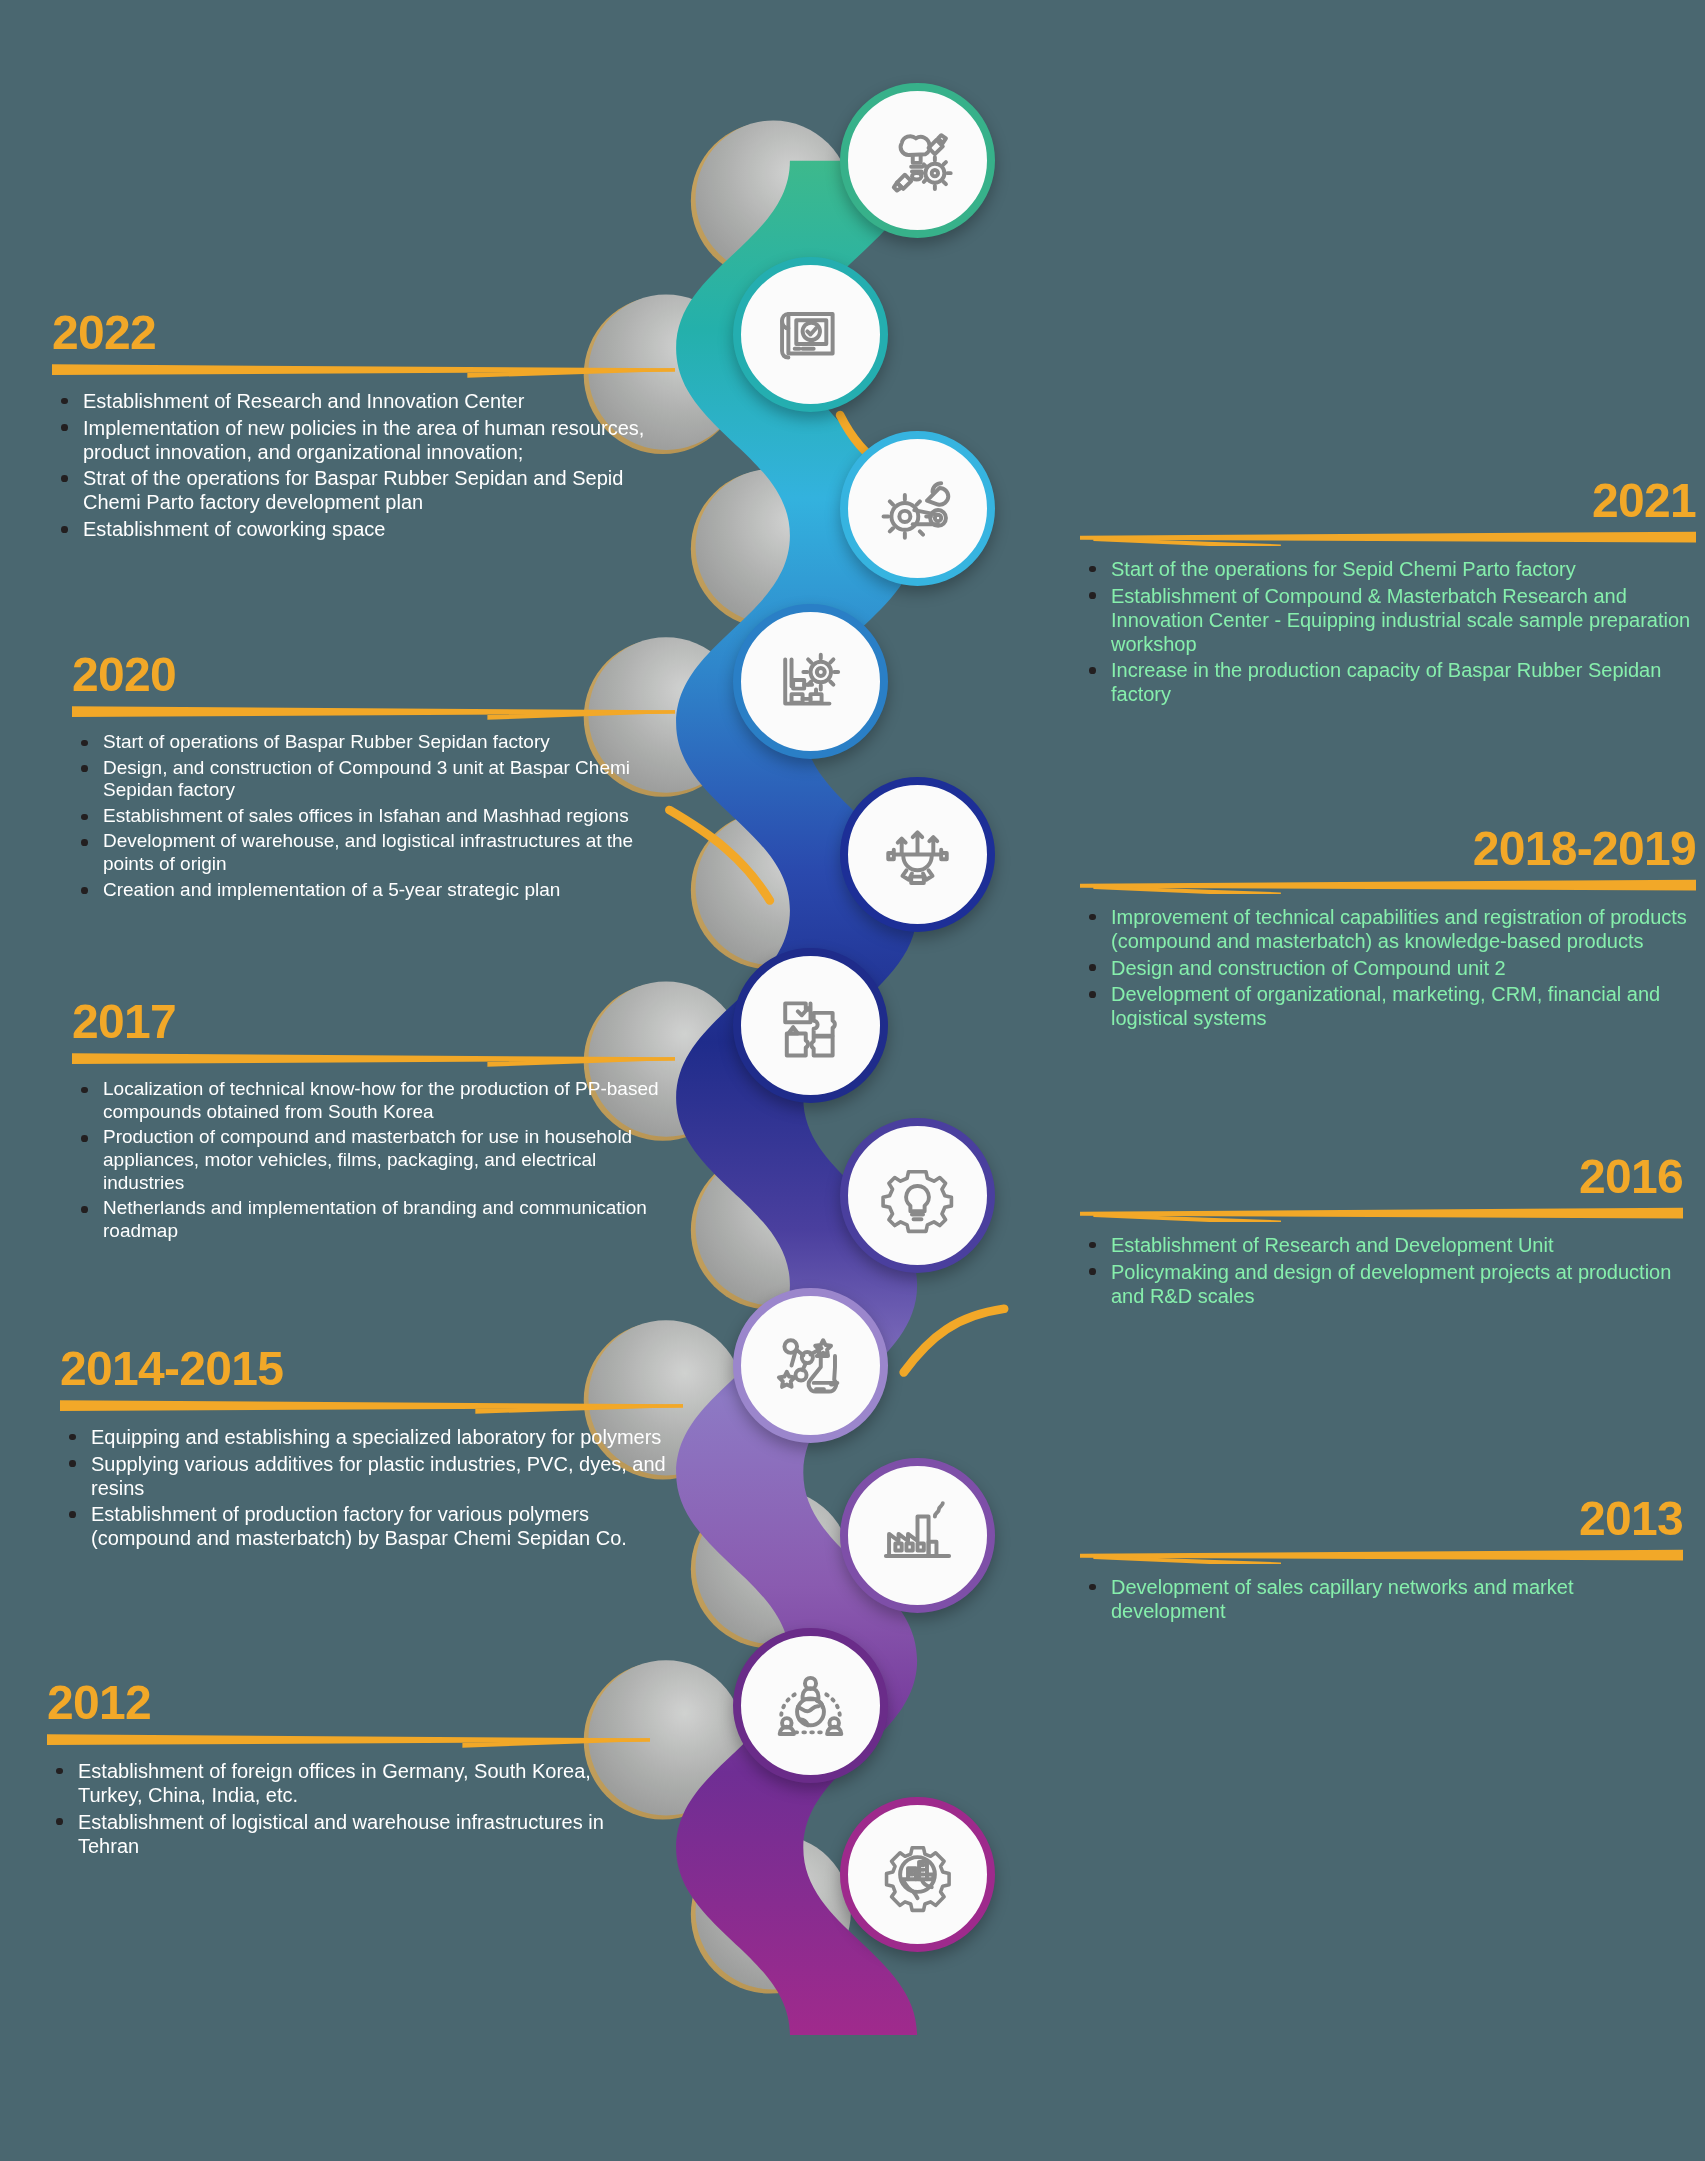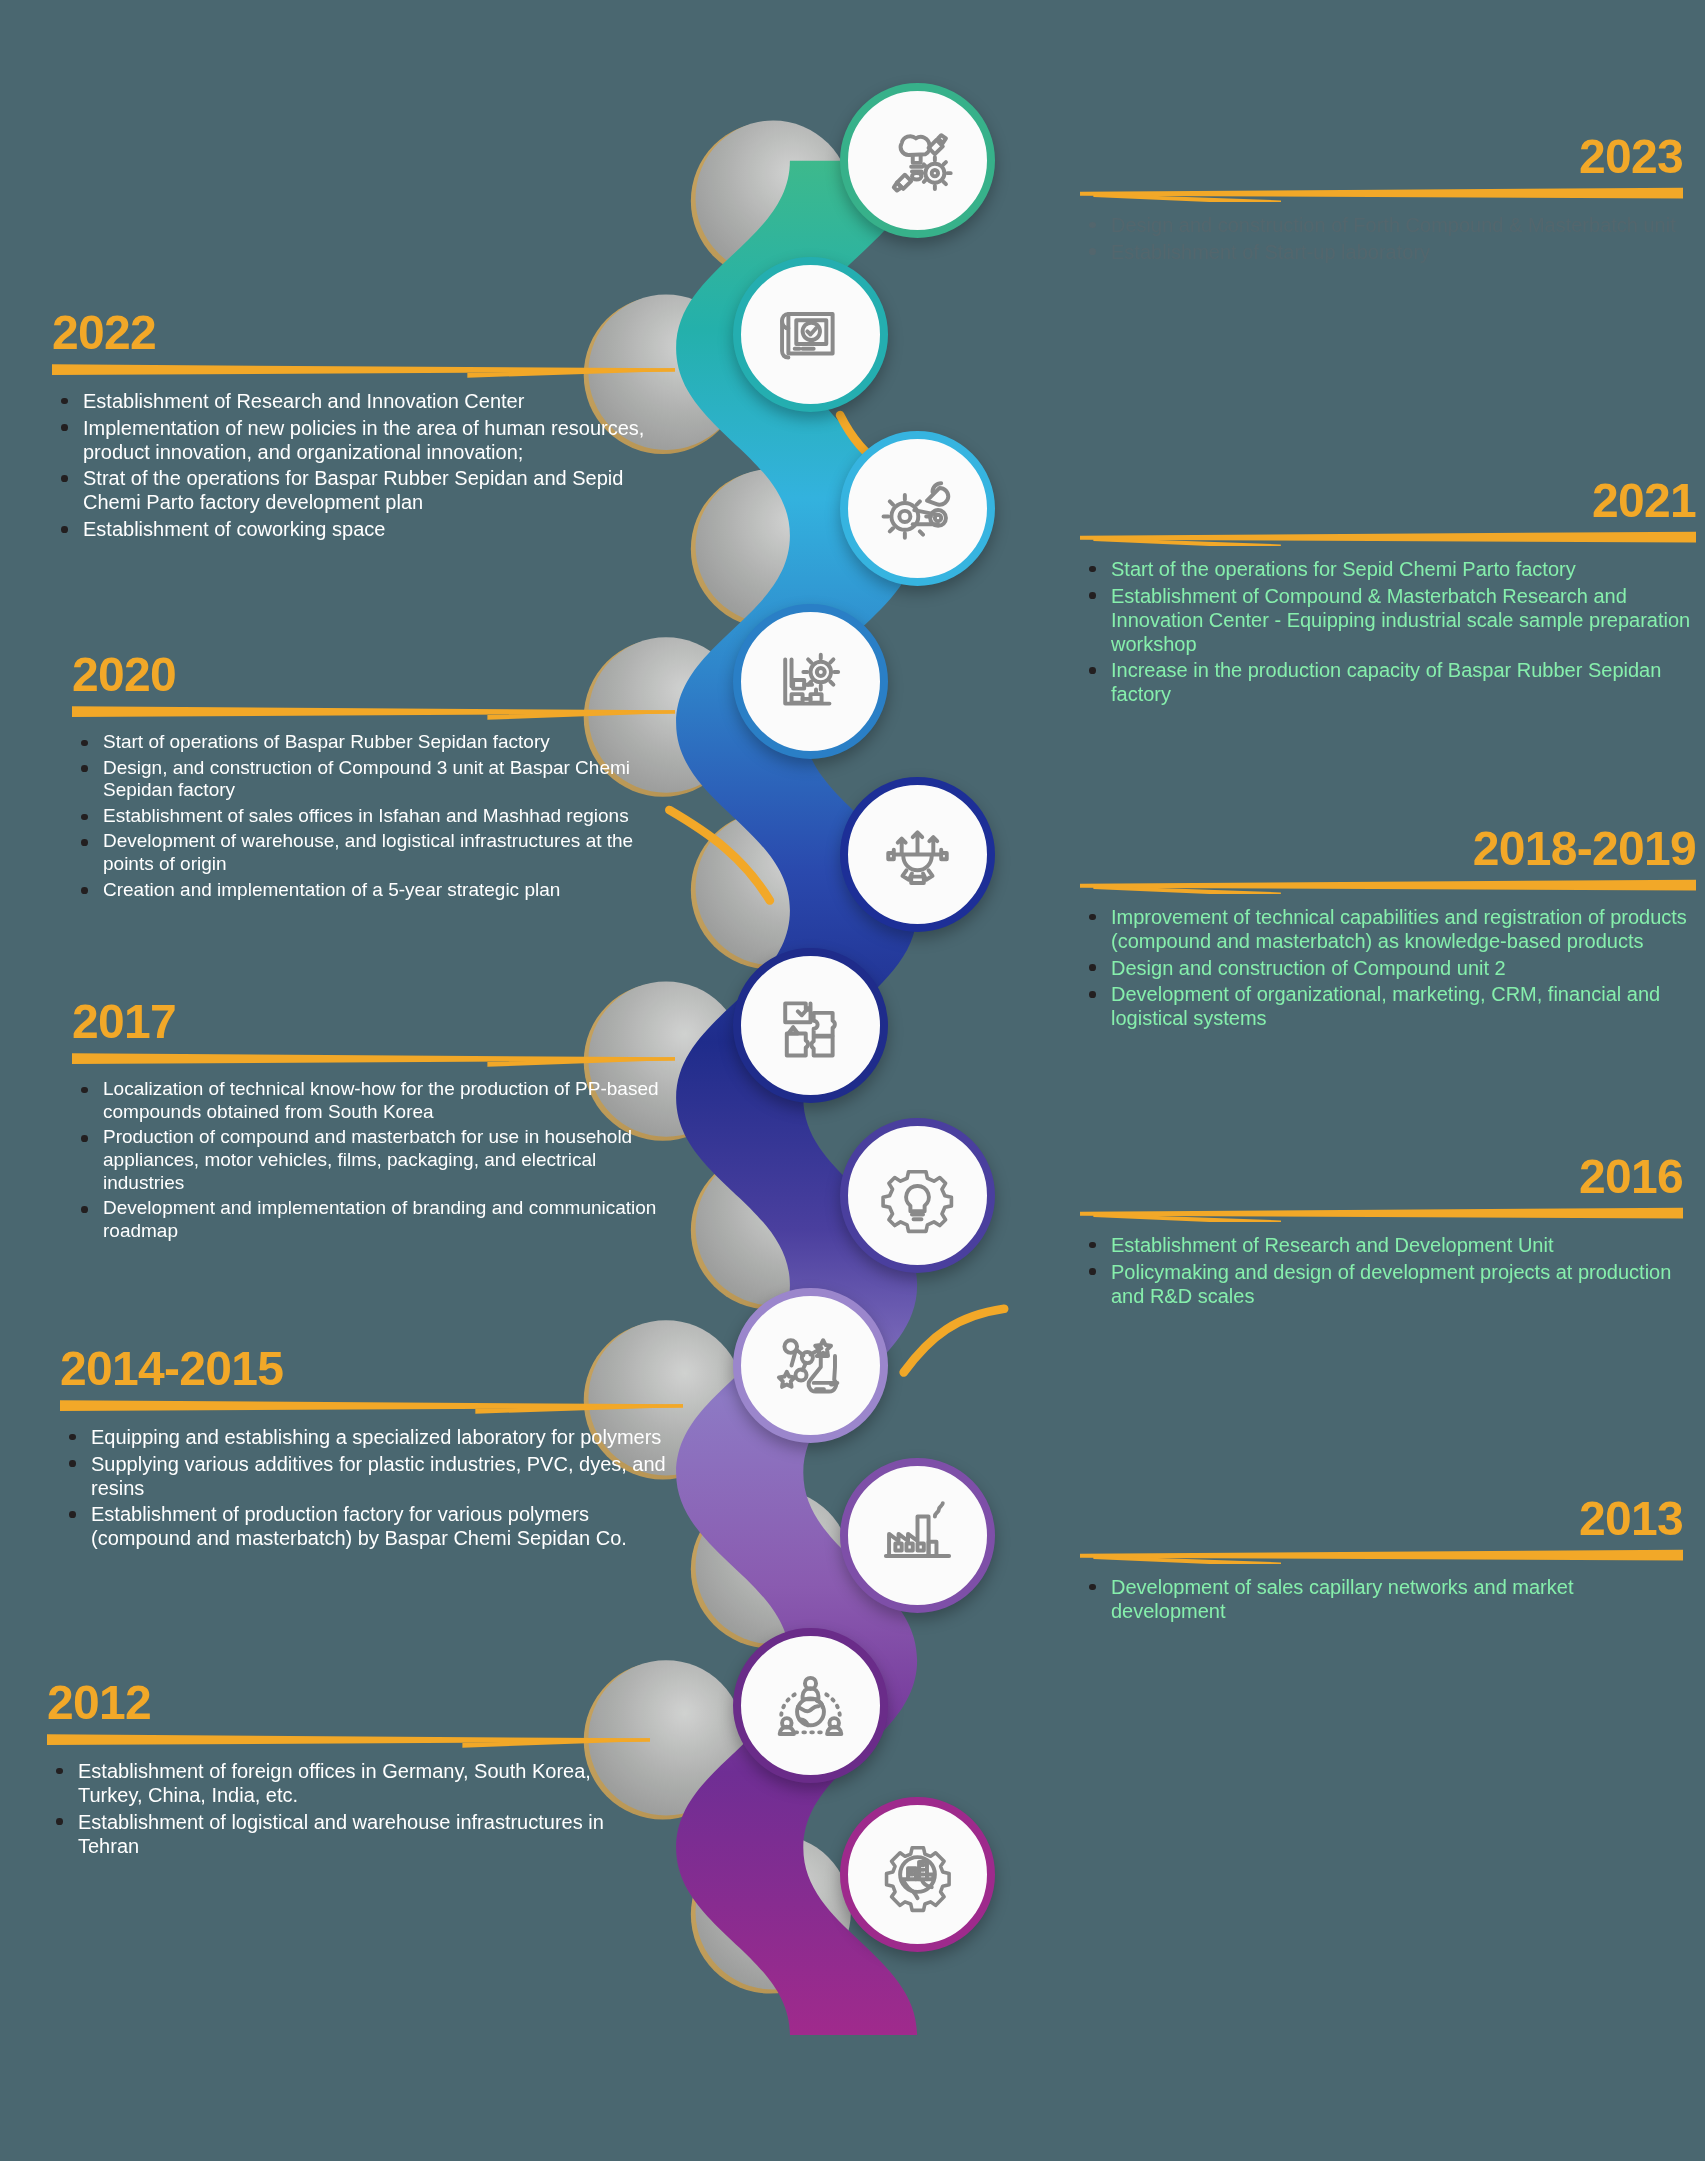--- a/index.html
+++ b/index.html
@@ -350,33 +350,20 @@
       <circle cx="50" cy="50" r="22"></circle>
       <path d="M30 56h40"></path>
       <path d="M38 56V42h10v14M52 56V34h10v22M62 50h8v6"></path>
       <path d="M40 46h4M40 50h4M54 38h4M54 44h4M54 50h4"></path>
       <path d="M32 58c4 6 6 10 10 12s6 6 8 10M56 58c2 5 6 7 12 8"></path>
     </g>
         </svg>
       </span>
   </div>
 
-  <div class="block right faded b2023">
-    <div class="yr">2023</div>
-    <div class="rule">
-      <svg viewBox="0 0 900 26" preserveAspectRatio="none">
-          <polygon points="0,10 900,4 900,20 0,16" fill="#f2a828"></polygon>
-          <polygon points="20,13 300,23 300,30 20,18" fill="#f2a828"></polygon>
-        </svg>
-    </div>
-    <ul>
-      <li>Design and construction of Forth Compound &amp; Masterbatch unit</li>
-      <li>Establishment of Start-up laboratory</li>
-    </ul>
-  </div>
 
   <div class="block left b2022">
     <div class="yr">2022</div>
     <div class="rule">
       <svg viewBox="0 0 930 26" preserveAspectRatio="none">
           <polygon points="0,5 930,11 930,16 0,21" fill="#f2a828"></polygon>
           <polygon points="620,18 930,11 930,15 620,25" fill="#f2a828"></polygon>
         </svg>
     </div>
     <ul>
@@ -438,21 +425,21 @@
     <div class="yr">2017</div>
     <div class="rule">
       <svg viewBox="0 0 900 26" preserveAspectRatio="none">
           <polygon points="0,5 900,11 900,16 0,21" fill="#f2a828"></polygon>
           <polygon points="620,18 900,11 900,15 620,25" fill="#f2a828"></polygon>
         </svg>
     </div>
     <ul>
       <li style="font-size:19px;">Localization of technical know-how for the production of PP-based compounds obtained from South Korea</li>
       <li style="font-size:19px;">Production of compound and masterbatch for use in household appliances, motor vehicles, films, packaging, and electrical industries</li>
-      <li style="font-size:19px;">Development and implementation of branding and communication roadmap</li>
+      <li style="font-size:19px;">Netherlands and implementation of branding and communication roadmap</li>
     </ul>
   </div>
 
   <div class="block right b2016">
     <div class="yr">2016</div>
     <div class="rule">
       <svg viewBox="0 0 900 26" preserveAspectRatio="none">
           <polygon points="0,10 900,4 900,20 0,16" fill="#f2a828"></polygon>
           <polygon points="20,13 300,23 300,30 20,18" fill="#f2a828"></polygon>
         </svg>

